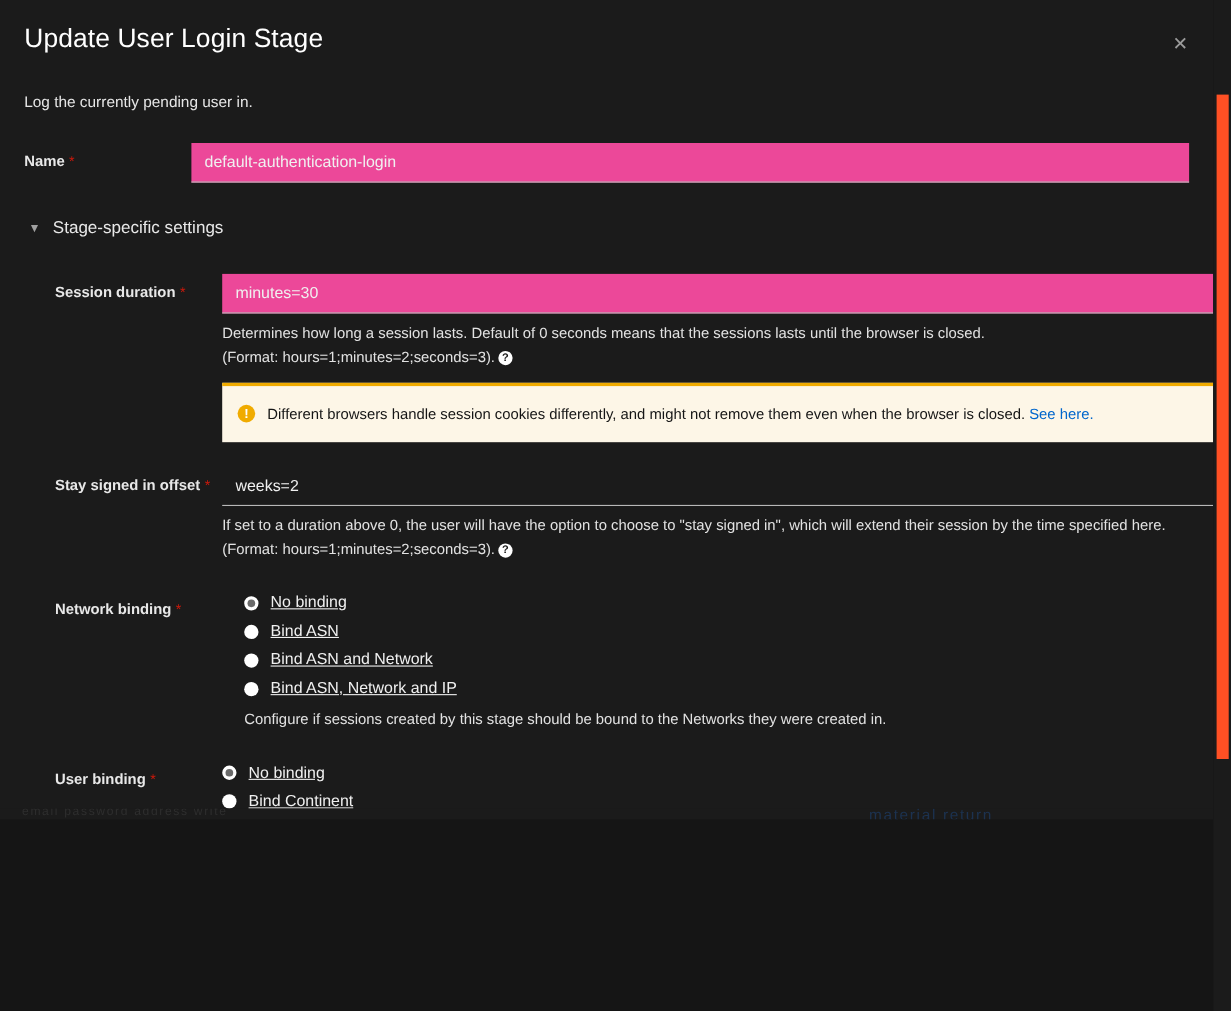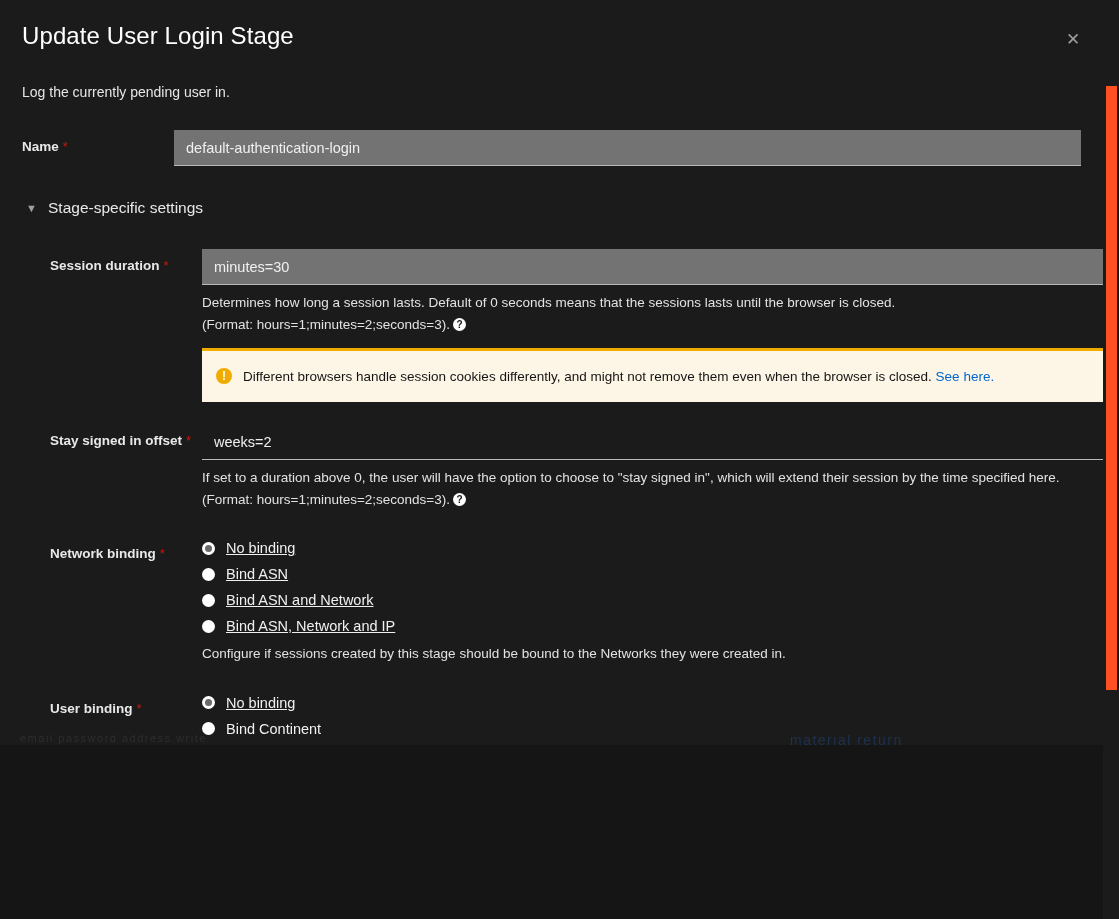--- a/index.html
+++ b/index.html
@@ -90,21 +90,21 @@
     font-weight: normal;
   }
   .field-col {
     flex: 1 1 auto;
     min-width: 0;
   }
 
   .text-input {
     width: 100%;
     box-sizing: border-box;
-    background: #737373;
+    background: #ec4899;
     border: none;
     border-bottom: 1px solid #b8b8b8;
     color: #f0f0f0;
     font-size: 14.5px;
     font-family: "Liberation Sans", sans-serif;
     padding: 8px 12px 7px 12px;
     height: 36px;
     outline: none;
   }
   .text-input.flat {
@@ -377,21 +377,21 @@
         <input class="text-input flat" type="text" value="weeks=2" style="">
         <div class="help-text">
           <div>If set to a duration above 0, the user will have the option to choose to "stay signed in", which will extend their session by the time specified here.</div>
           <div>
             <span>(Format: hours=1;minutes=2;seconds=3).</span><span class="q">?</span>
           </div>
         </div>
       </div>
     </div>
 
-    <div class="row" style="margin-top:26px;">
+    <div class="row" style="margin-top:26px;gap:20px;">
       <div class="label-col">
         <span>Network binding</span><span class="req">*</span>
       </div>
       <div class="field-col">
         <div class="radio-group" id="network-binding-options">
             <div class="radio-item">
               <span class="radio-mark checked"></span>
               <span class="radio-label">No binding</span>
             </div>
             <div class="radio-item">

